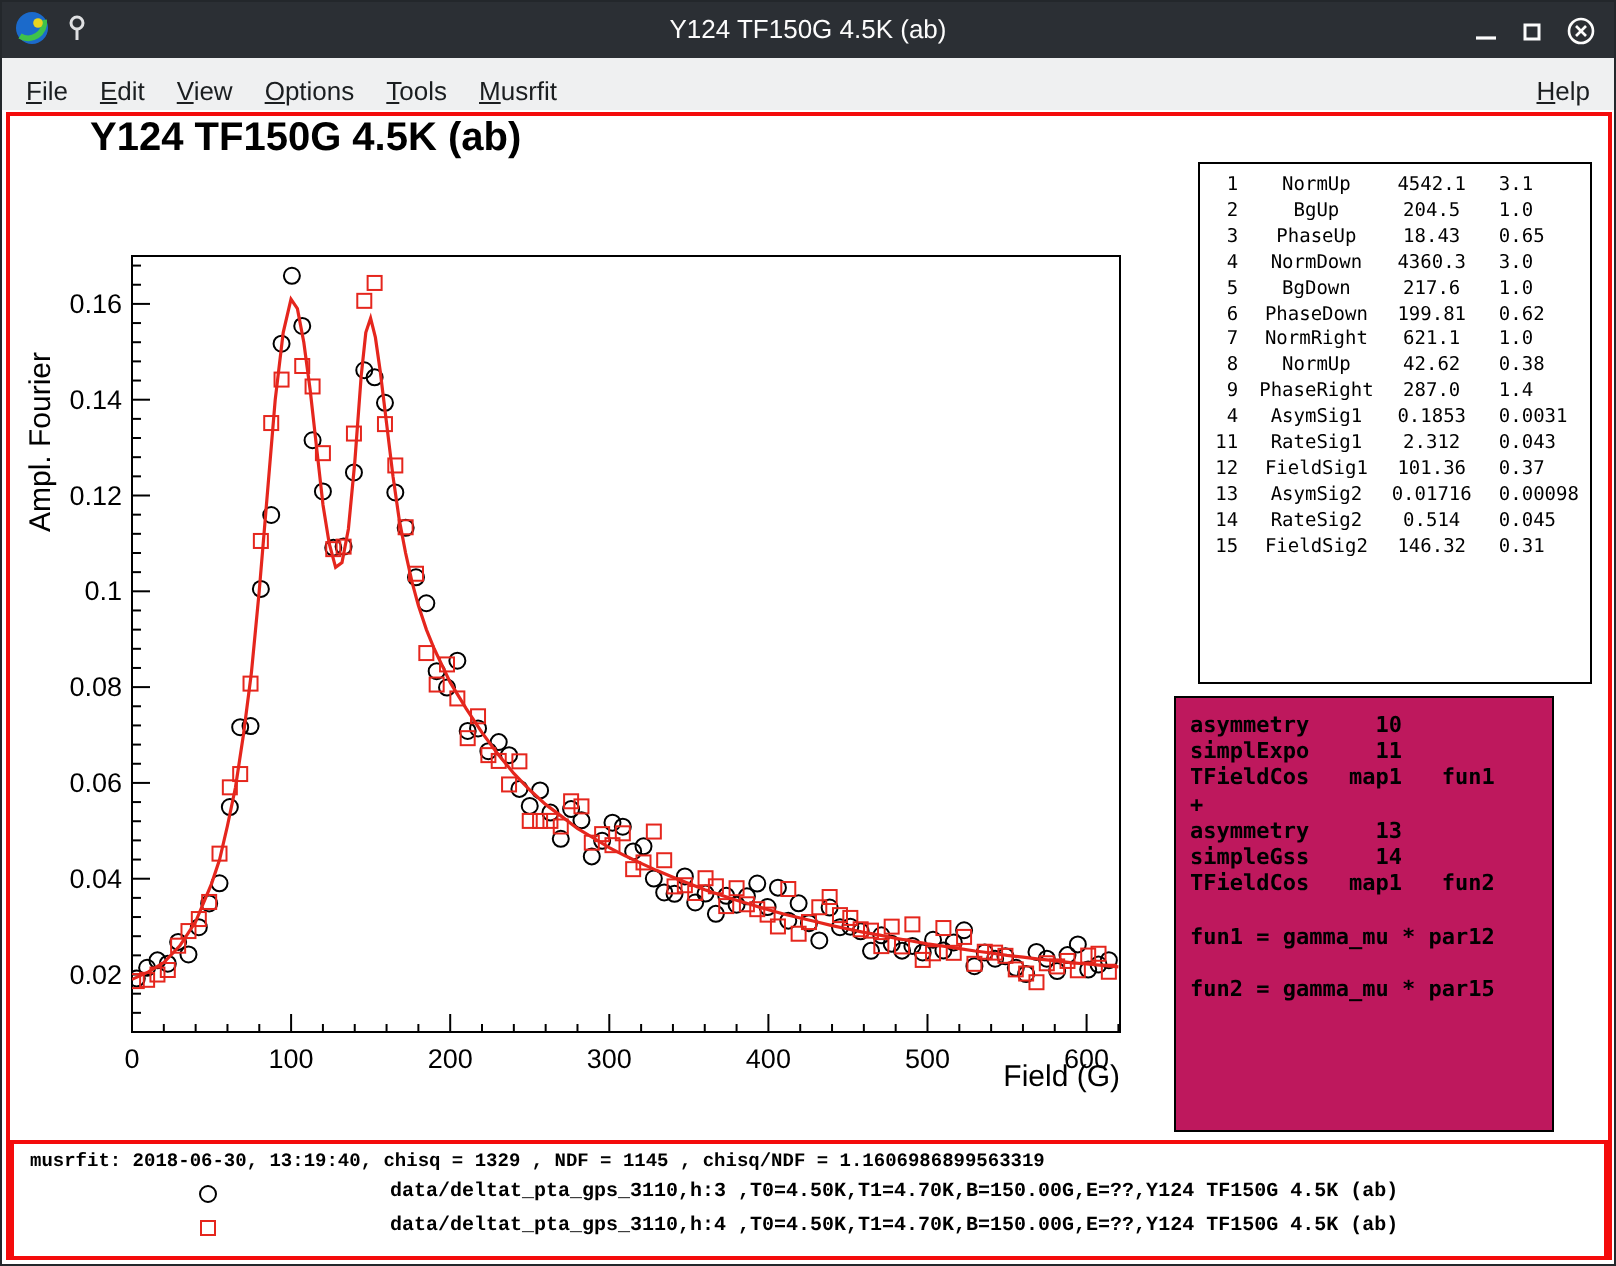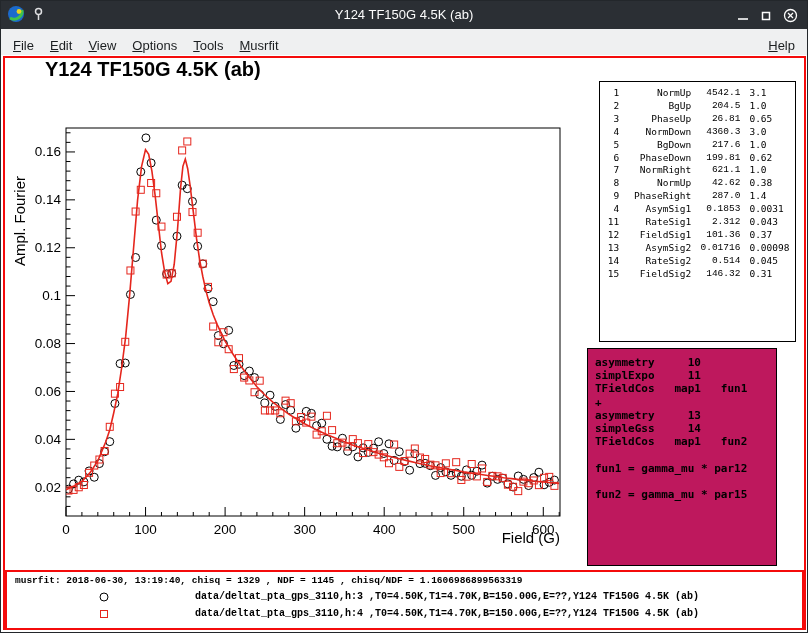--- a/index.html
+++ b/index.html
@@ -22,22 +22,22 @@
   
   .canvas { position:absolute; top:54px; left:0; width:808px; height:579px; background:#ffffff; }
   .canvas-highlight { position:absolute; left:2px; top:1px; width:803px; height:574px; border:2px solid #f40b0b; pointer-events:none; }
   .canvas-title { position:absolute; left:44px; top:3px; font-size:20px; font-weight:bold; color:#000; }
   #plot-svg { position:absolute; left:8px; top:38px; }
 
   
   .param-box { position:absolute; left:598px; top:26px; width:197px; height:261px; border:1px solid #000; background:#fff; padding:5px 4px 0 4px; }
   .param-row { display:flex; font-family:"DejaVu Sans Mono", monospace; font-size:9.5px; line-height:12.9px; color:#000; }
   .p-idx { width:16px; text-align:right; }
-  .p-pname { width:70px; margin-left:6px; text-align:right; }
-  .p-pval { width:52px; text-align:right;font-family:Liberation Mono, monospace; }
+  .p-pname { width:70px; margin-left:6px; text-align:center; }
+  .p-pval { width:52px; text-align:center; }
   .p-perr { width:44px; margin-left:9px; text-align:left; }
 
   .theory-box { position:absolute; left:586px; top:293px; width:190px; height:218px; border:1px solid #000; background:#be185d; padding:7px 6px 0 7px; }
   .theory-line { font-family:"DejaVu Sans Mono", monospace; font-size:11px; font-weight:bold; line-height:13.2px; white-space:pre; color:#000; }
 
   
   .footer-pad { position:absolute; left:4px; top:515px; width:799px; height:60px; border:2px solid #f40b0b; background:#fff;font-family:Liberation Mono, monospace; }
   .fit-info { position:absolute; left:8px; top:3px; font-size:9.5px; font-weight:bold; color:#000; }
   #legend-rows { position:absolute; left:0; top:16px; width:100%; }
   .legend-row { display:flex; align-items:center; height:17px; }
@@ -408,21 +408,21 @@
           </div>
           <div class="param-row">
             <span class="p-idx">2</span>
             <span class="p-pname">BgUp</span>
             <span class="p-pval">204.5</span>
             <span class="p-perr">1.0</span>
           </div>
           <div class="param-row">
             <span class="p-idx">3</span>
             <span class="p-pname">PhaseUp</span>
-            <span class="p-pval">26.81</span>
+            <span class="p-pval">18.43</span>
             <span class="p-perr">0.65</span>
           </div>
           <div class="param-row">
             <span class="p-idx">4</span>
             <span class="p-pname">NormDown</span>
             <span class="p-pval">4360.3</span>
             <span class="p-perr">3.0</span>
           </div>
           <div class="param-row">
             <span class="p-idx">5</span>

